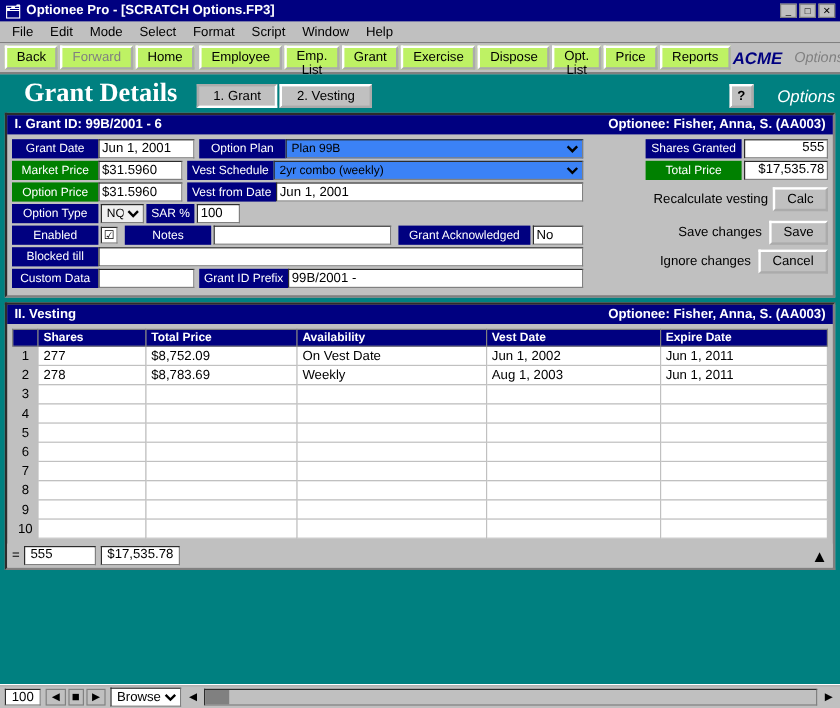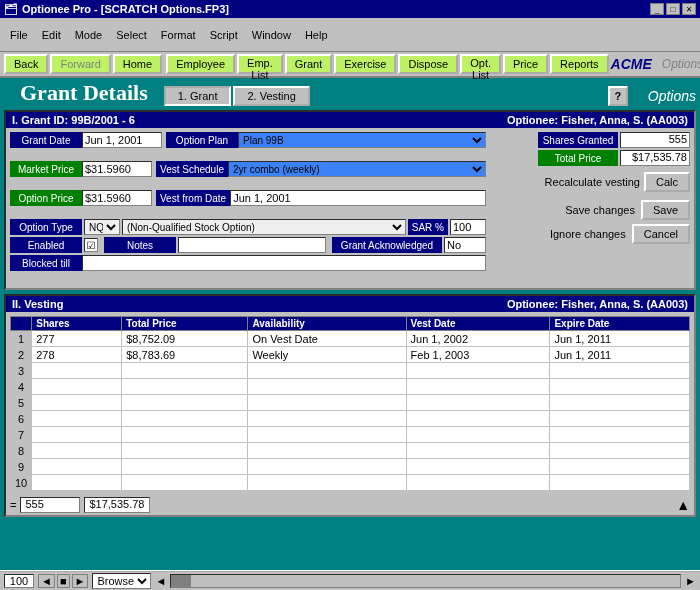--- a/index.html
+++ b/index.html
@@ -34,21 +34,21 @@
       cursor: pointer;
     }
 
     
     .menu-bar {
       background: #c0c0c0;
       border-bottom: 1px solid #808080;
       display: flex;
       align-items: center;
       padding: 2px 4px;
-      height: 34px;
+      height: 18px;
       gap: 2px;
     }
     .menu-item {
       padding: 1px 6px;
       font-size: 11px;
       cursor: pointer;
     }
 
     
     .toolbar {
@@ -145,21 +145,21 @@
       justify-content: space-between;
     }
     .section-body {
       padding: 4px;
       display: flex;
       gap: 4px;
     }
     .field-row {
       display: flex;
       align-items: flex-start;
-      margin-bottom: 13px;
+      margin-bottom: 2px;
     }
     .field-label {
       background: #000080;
       color: white;
       padding: 1px 4px;
       font-size: 10px;
       min-width: 72px;
       text-align: center;
       height: 16px;
       display: flex;
@@ -469,42 +469,45 @@
           <input class="field-input" value="$31.5960" style="width: 70px; flex: 0 0 auto;">
           <span class="field-label" style="margin-left:4px;">Vest from Date</span>
           <input class="field-input" value="Jun 1, 2001" style="flex: 1 1 0%;">
         </div>
 
         <div class="option-type-row">
           <span class="field-label">Option Type</span>
           <select style="width:36px;height:16px;font-size:10px;border:1px inset #808080;">
             <option>NQ</option>
           </select>
-          <select style="flex:1;height:16px;font-size:10px;border:1px inset #808080;">
-            <option>(Non-Qualified Stock Option)</option>
-          </select>
           <span class="sar-label">SAR %</span>
           <input class="sar-input" value="100" style="">
         </div>
 
         <div class="mid-row">
           <span class="field-label">Enabled</span>
           <div class="checkbox-field">☑</div>
           <span class="field-label" style="margin-left:4px;">Notes</span>
           <input class="notes-input" style="flex: 1 1 0%;">
           <span class="field-label" style="margin-left:4px;min-width:110px;">Grant Acknowledged</span>
           <input class="field-input" value="No" style="width: 42px; flex: 0 0 auto;">
         </div>
 
 
         <div class="field-row">
           <span class="field-label">Blocked till</span>
           <input class="field-input" value="" style="flex: 1 1 0%;">
         </div>
 
+        <div class="field-row">
+          <span class="field-label">Custom Data</span>
+          <input class="field-input" value="" style="width: 80px; flex: 0 0 auto;">
+          <span class="field-label" style="margin-left:4px;">Grant ID Prefix</span>
+          <input class="field-input" value="99B/2001 -" style="flex: 1 1 0%;">
+        </div>
       </div>
 
       <div class="col-right" style="min-width:180px;max-width:200px;">
 
         <div class="right-field-row">
           <span class="right-label">Shares Granted</span>
           <span class="right-value">555</span>
         </div>
 
         <div class="right-field-row">
@@ -555,21 +558,21 @@
       <td>$8,752.09</td>
       <td>On Vest Date</td>
       <td>Jun 1, 2002</td>
       <td>Jun 1, 2011</td>
     </tr>
             <tr>
       <td class="row-num">2</td>
       <td>278</td>
       <td>$8,783.69</td>
       <td>Weekly</td>
-      <td>Feb 1, 2003</td>
+      <td>Aug 1, 2003</td>
       <td>Jun 1, 2011</td>
     </tr>
             <tr>
       <td class="row-num">3</td>
       <td></td>
       <td></td>
       <td></td>
       <td></td>
       <td></td>
     </tr>

